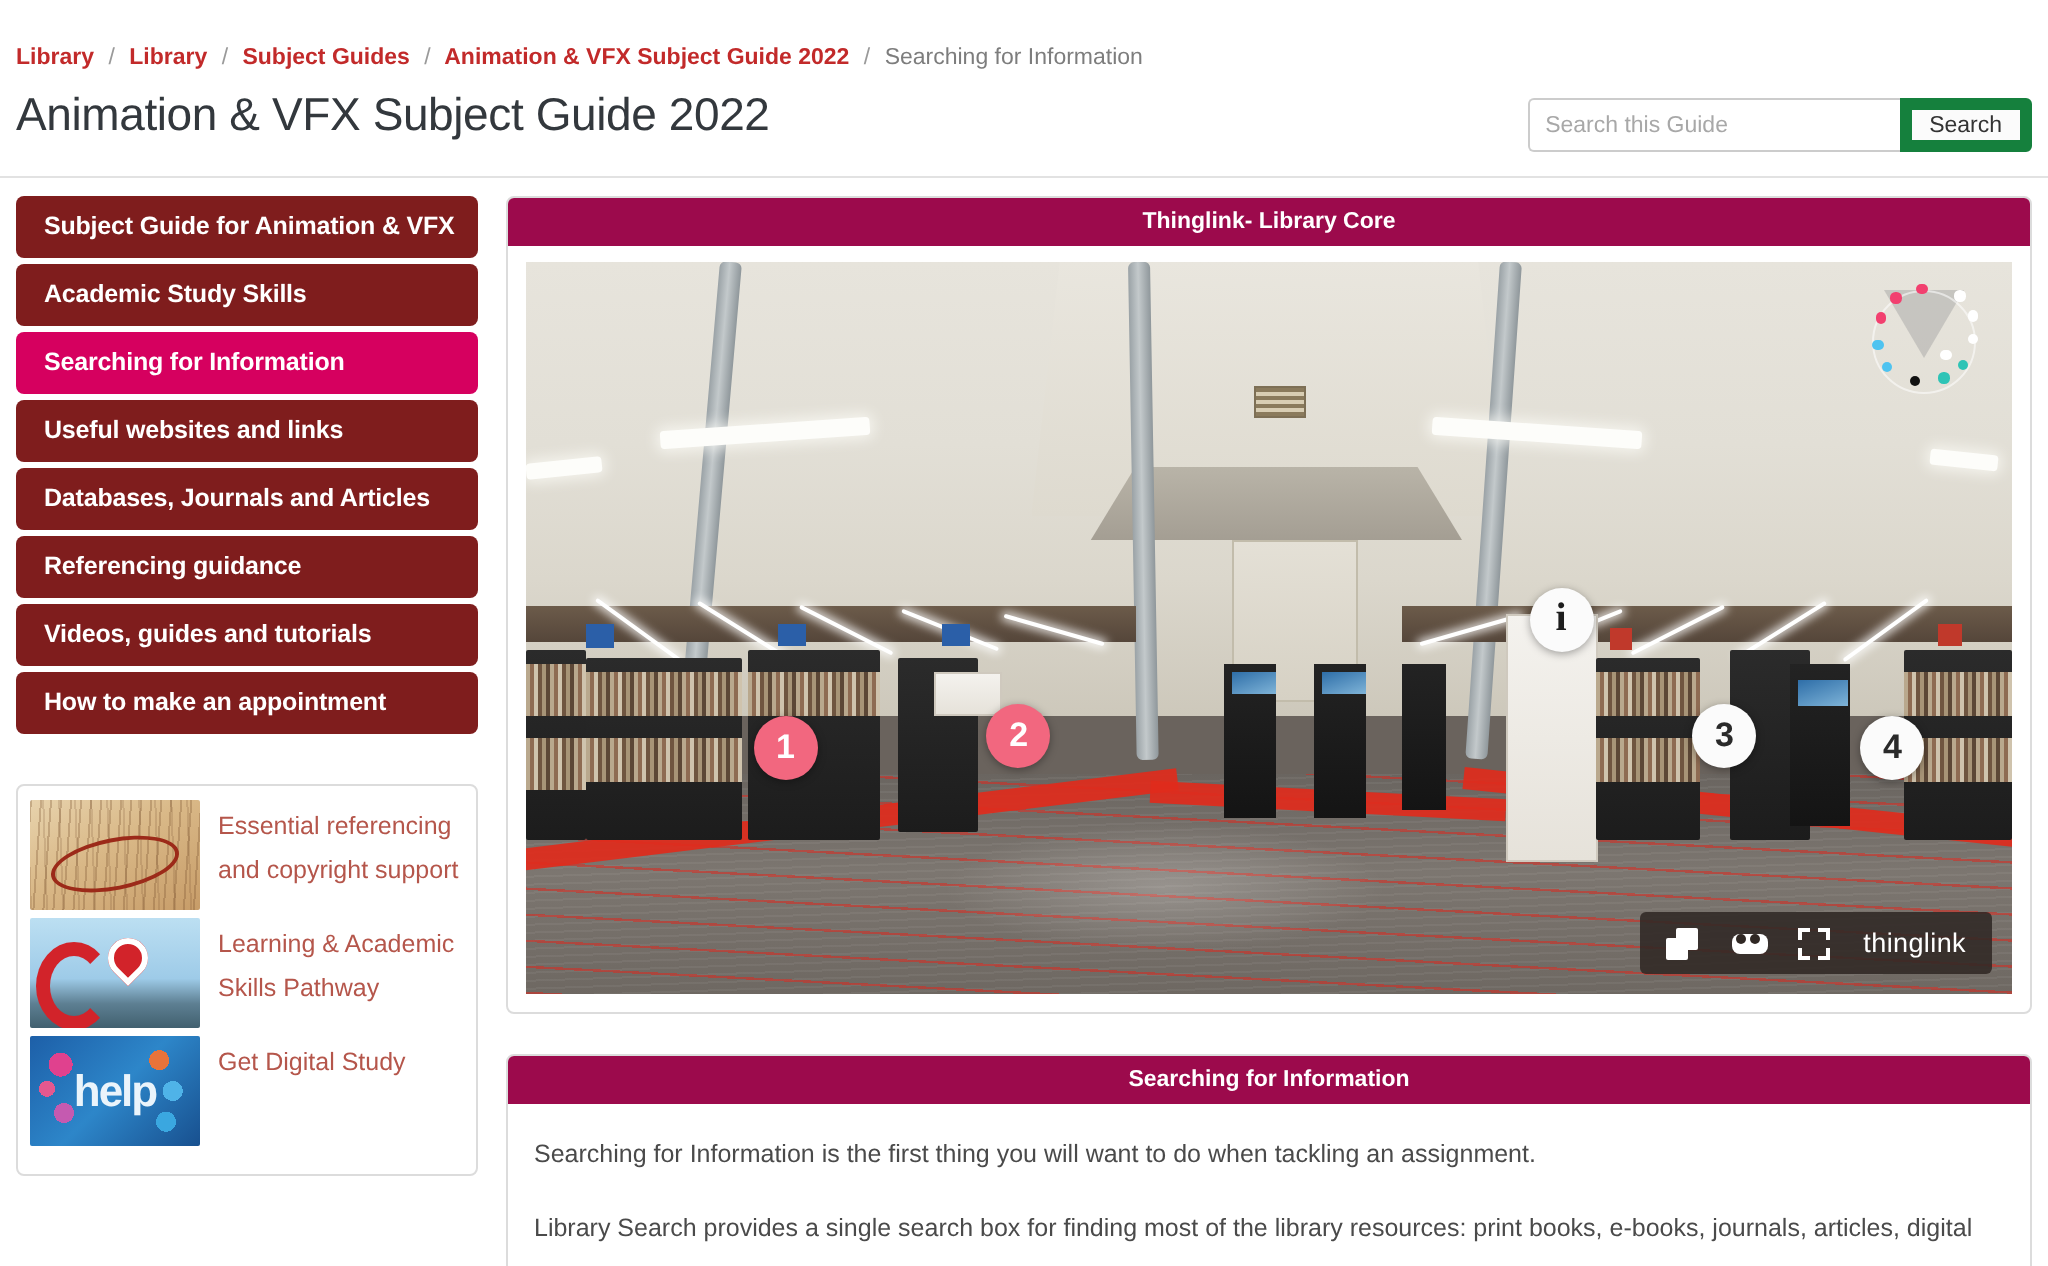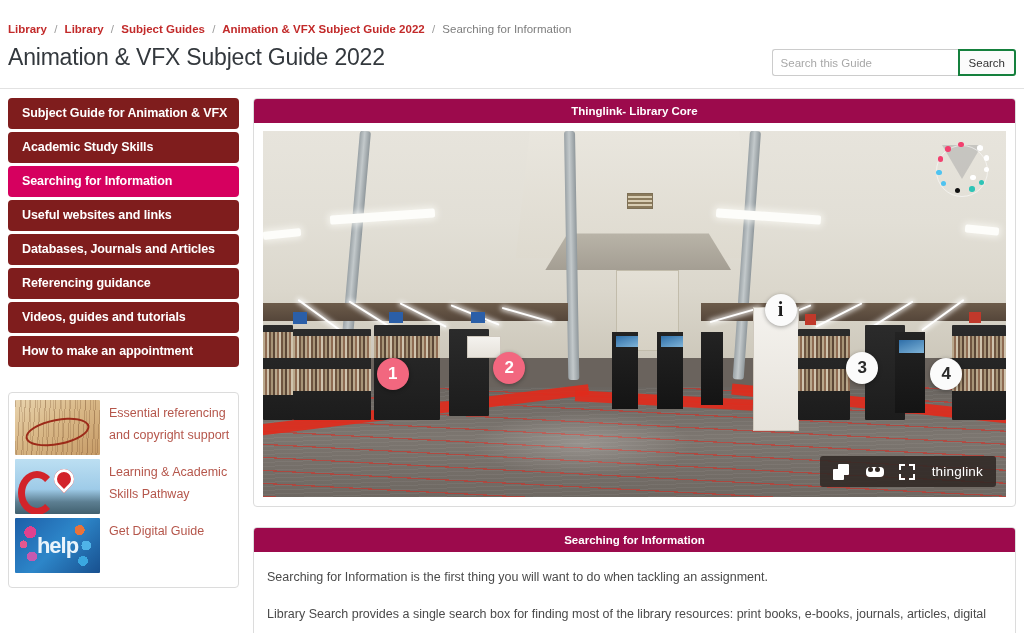--- a/index.html
+++ b/index.html
@@ -64,21 +64,21 @@
     font-size: 11.5px;
     color: #555;
     font-family: "Liberation Sans", sans-serif;
     outline: none;
     background: #fff;
   }
   .search-input::placeholder { color: #a8a8a8; }
   .search-btn {
     height: 27px;
     min-width: 54px;
-    border: 2px solid #15803d;
+    border: 6px solid #15803d;
     border-radius: 0 3px 3px 0;
     background: #fbfbfb;
     font-size: 11.5px;
     color: #333;
     font-family: "Liberation Sans", sans-serif;
     cursor: pointer;
     padding: 0 9px;
   }
 
   
@@ -504,21 +504,21 @@
 
         <div class="res-row">
           <div class="thumb thumb-pin"></div>
           <a class="res-link">Learning &amp; Academic Skills Pathway</a>
         </div>
 
         <div class="res-row">
           <div class="thumb thumb-help">
             <div class="help-word">help</div>
           </div>
-          <a class="res-link">Get Digital Guide</a>
+          <a class="res-link">Get Digital Study</a>
         </div>
 
       </div>
     </div>
   </div>
 
   <div class="col-right">
 
     <div class="panel">
       <div class="panel-head">Thinglink- Library Core</div>

